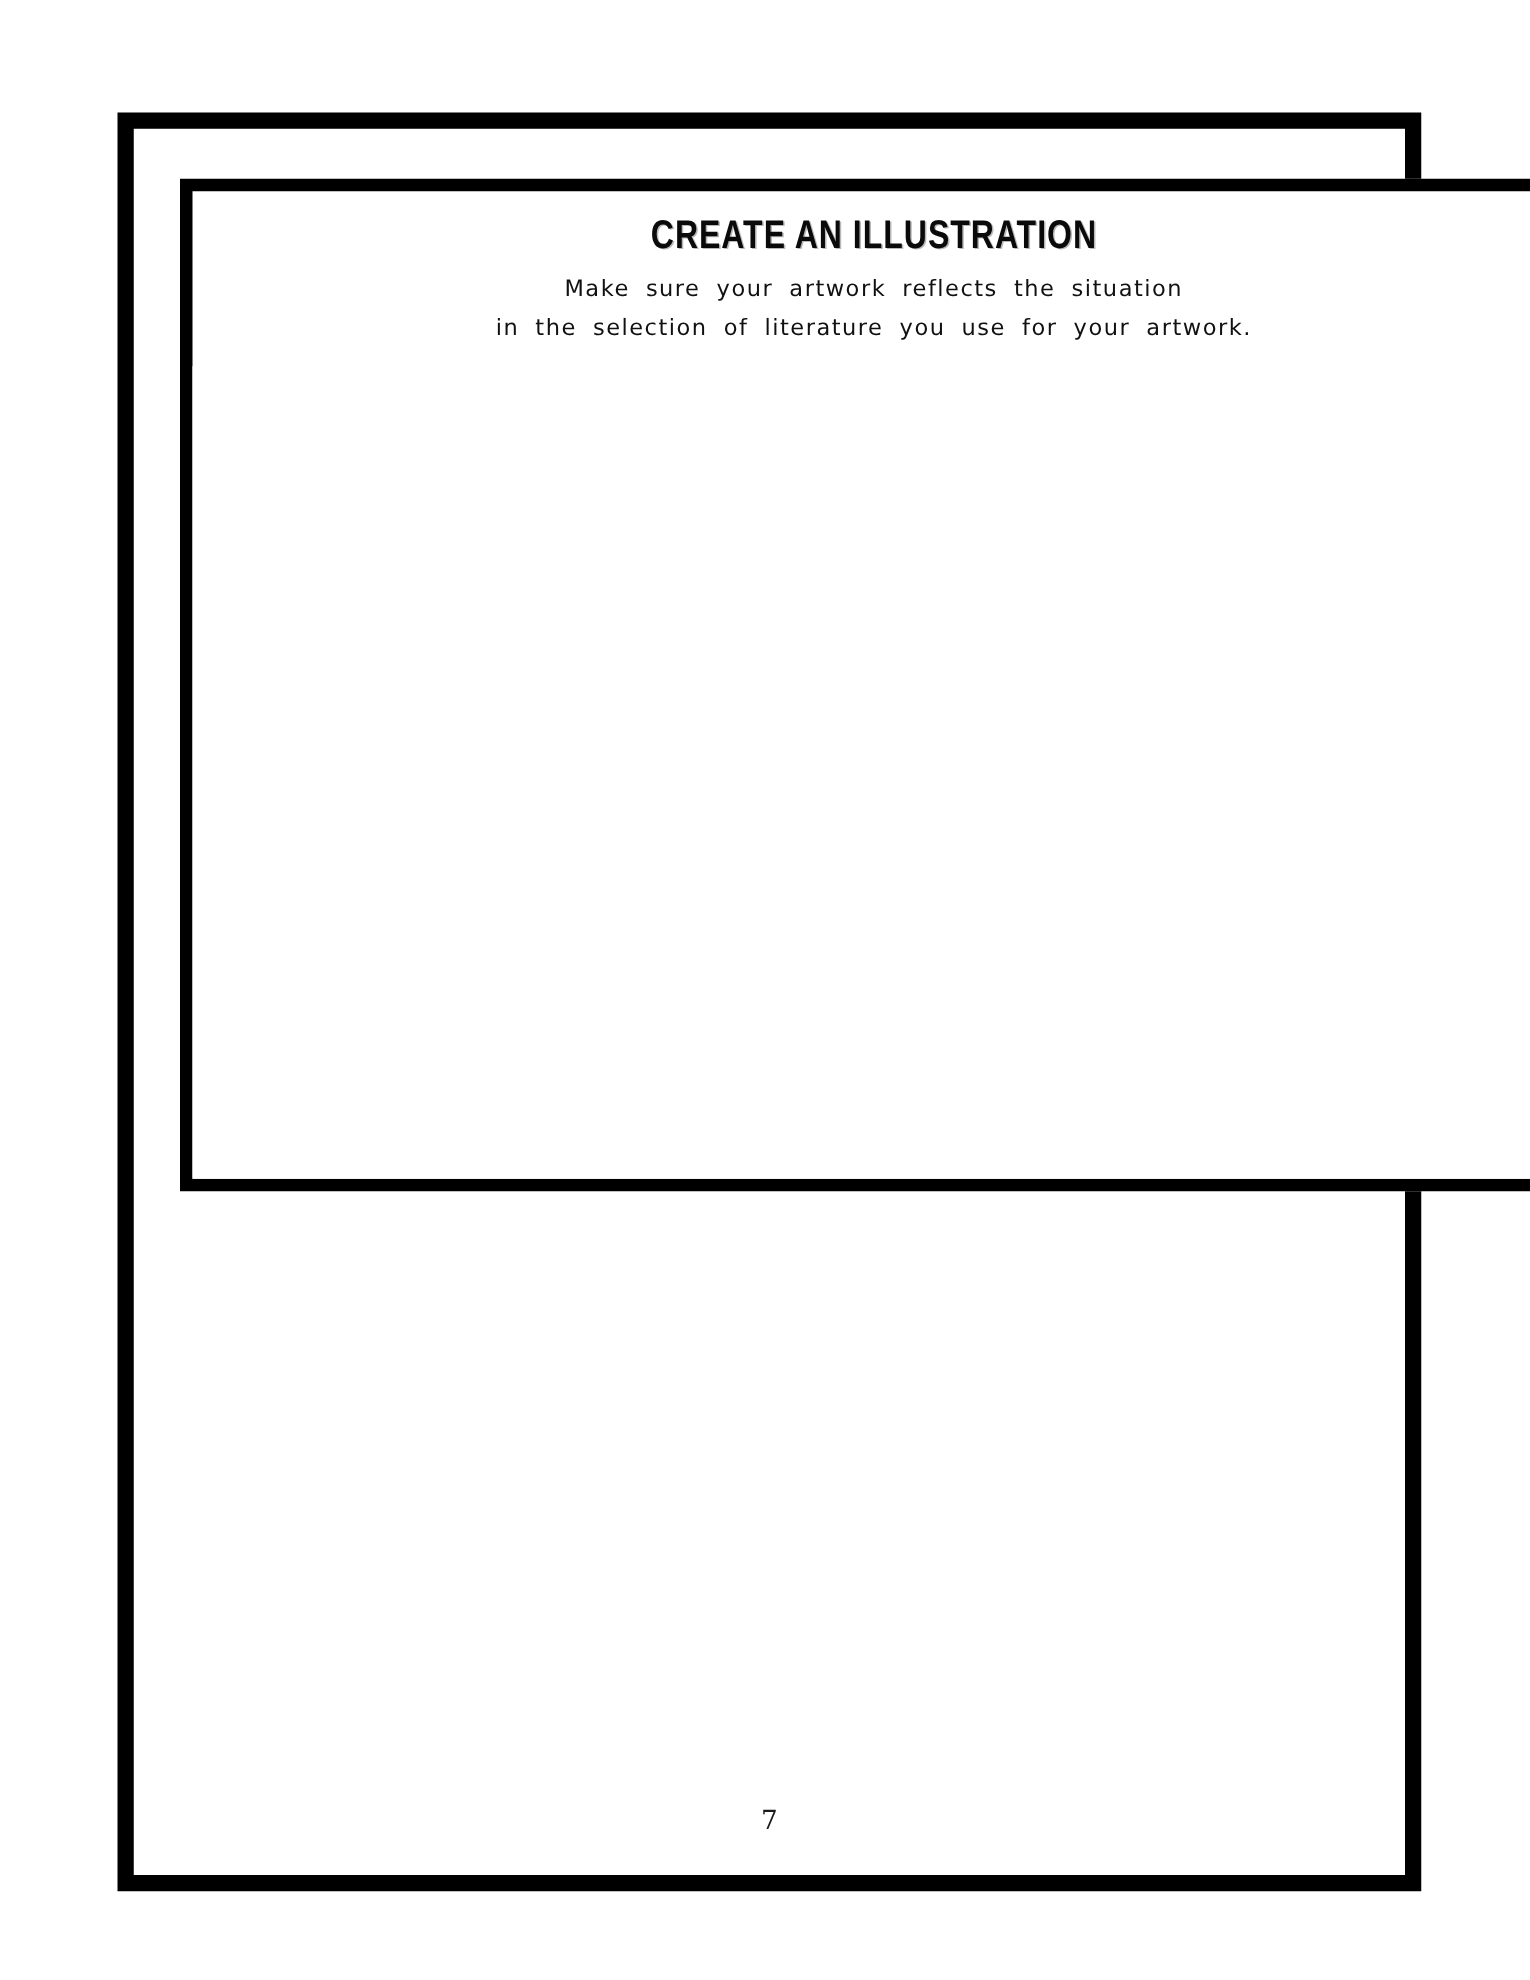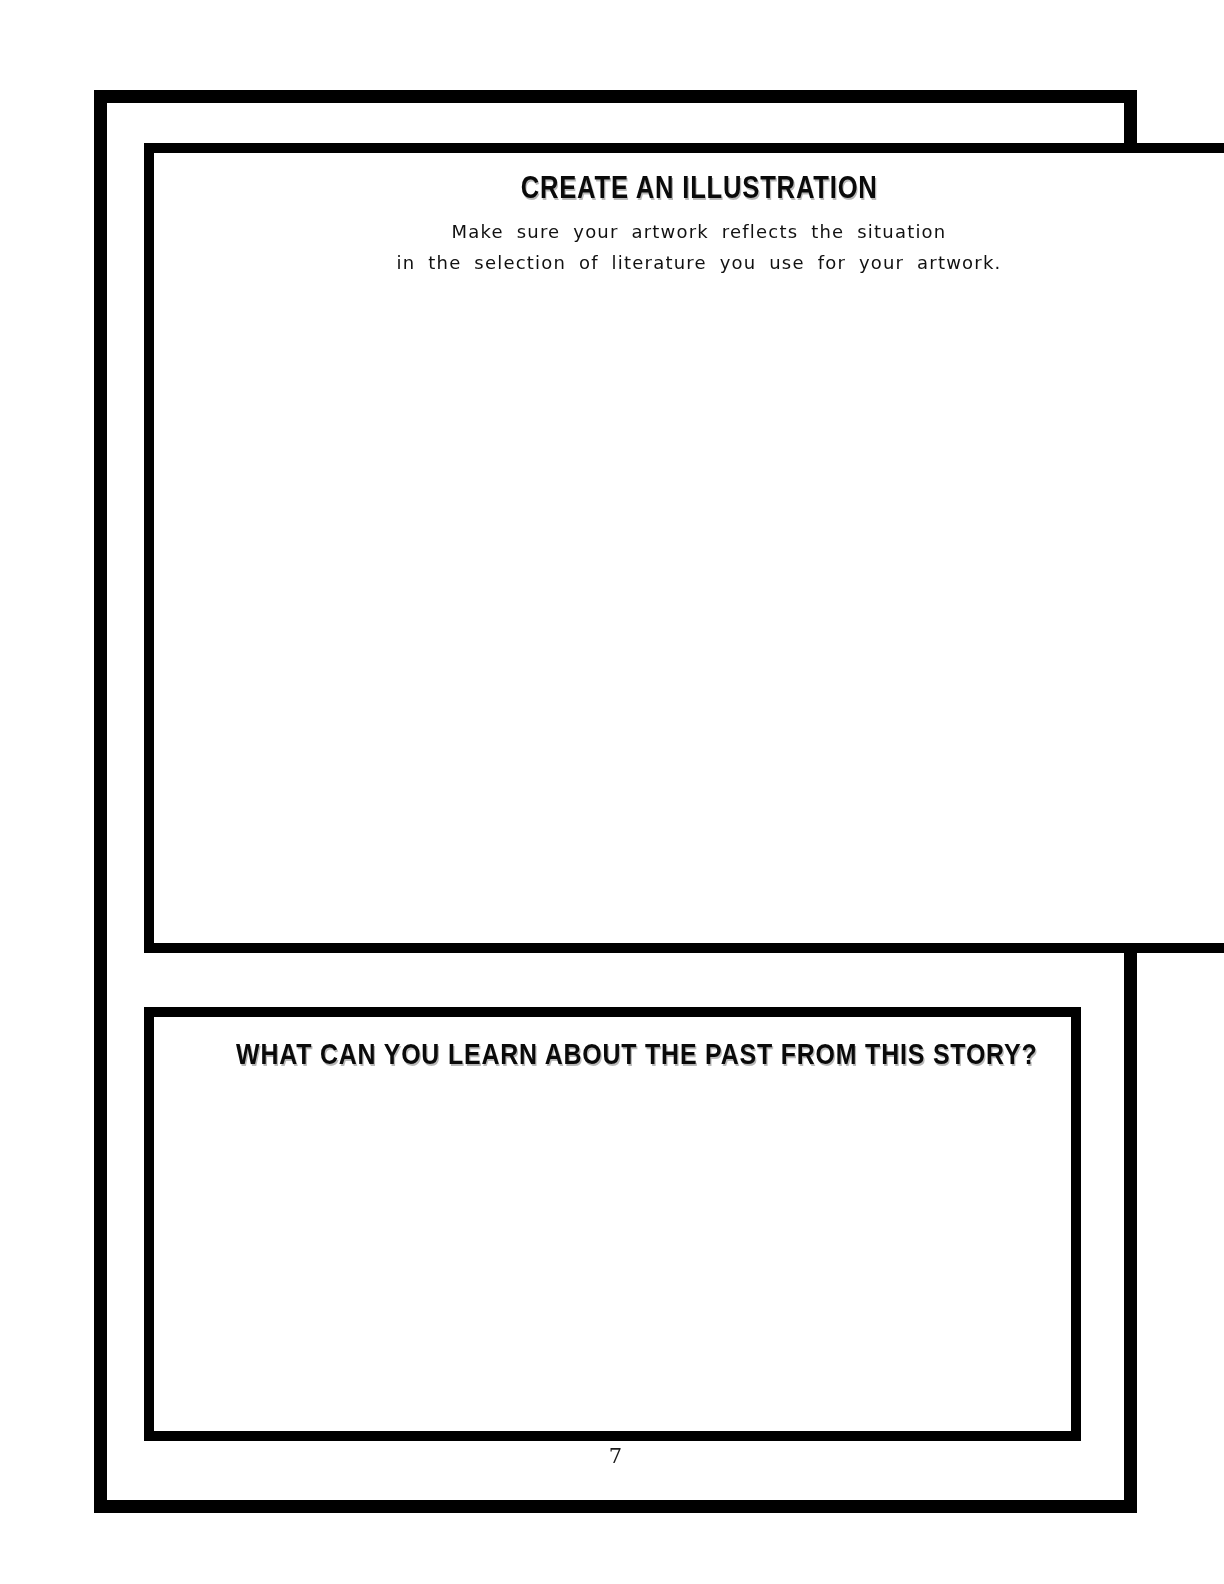--- a/index.html
+++ b/index.html
@@ -120,20 +120,16 @@
 
   <section class="box illustration-box">
     <h1 class="display-title title-1"><span class="squeeze">CREATE AN ILLUSTRATION</span></h1>
     <p class="subtitle">
       <span>Make sure your artwork reflects the situation</span><br>
       <span>in the selection of literature you use for your artwork.</span>
     </p>
     <div class="drawing-area"></div>
   </section>
 
-  <section class="box question-box">
-    <h2 class="display-title title-2"><span class="squeeze">WHAT CAN YOU LEARN ABOUT THE PAST FROM THIS STORY?</span></h2>
-    <div class="answer-area"></div>
-  </section>
 
   <div class="page-number">7</div>
 
 </div>
 
 </body></html>

